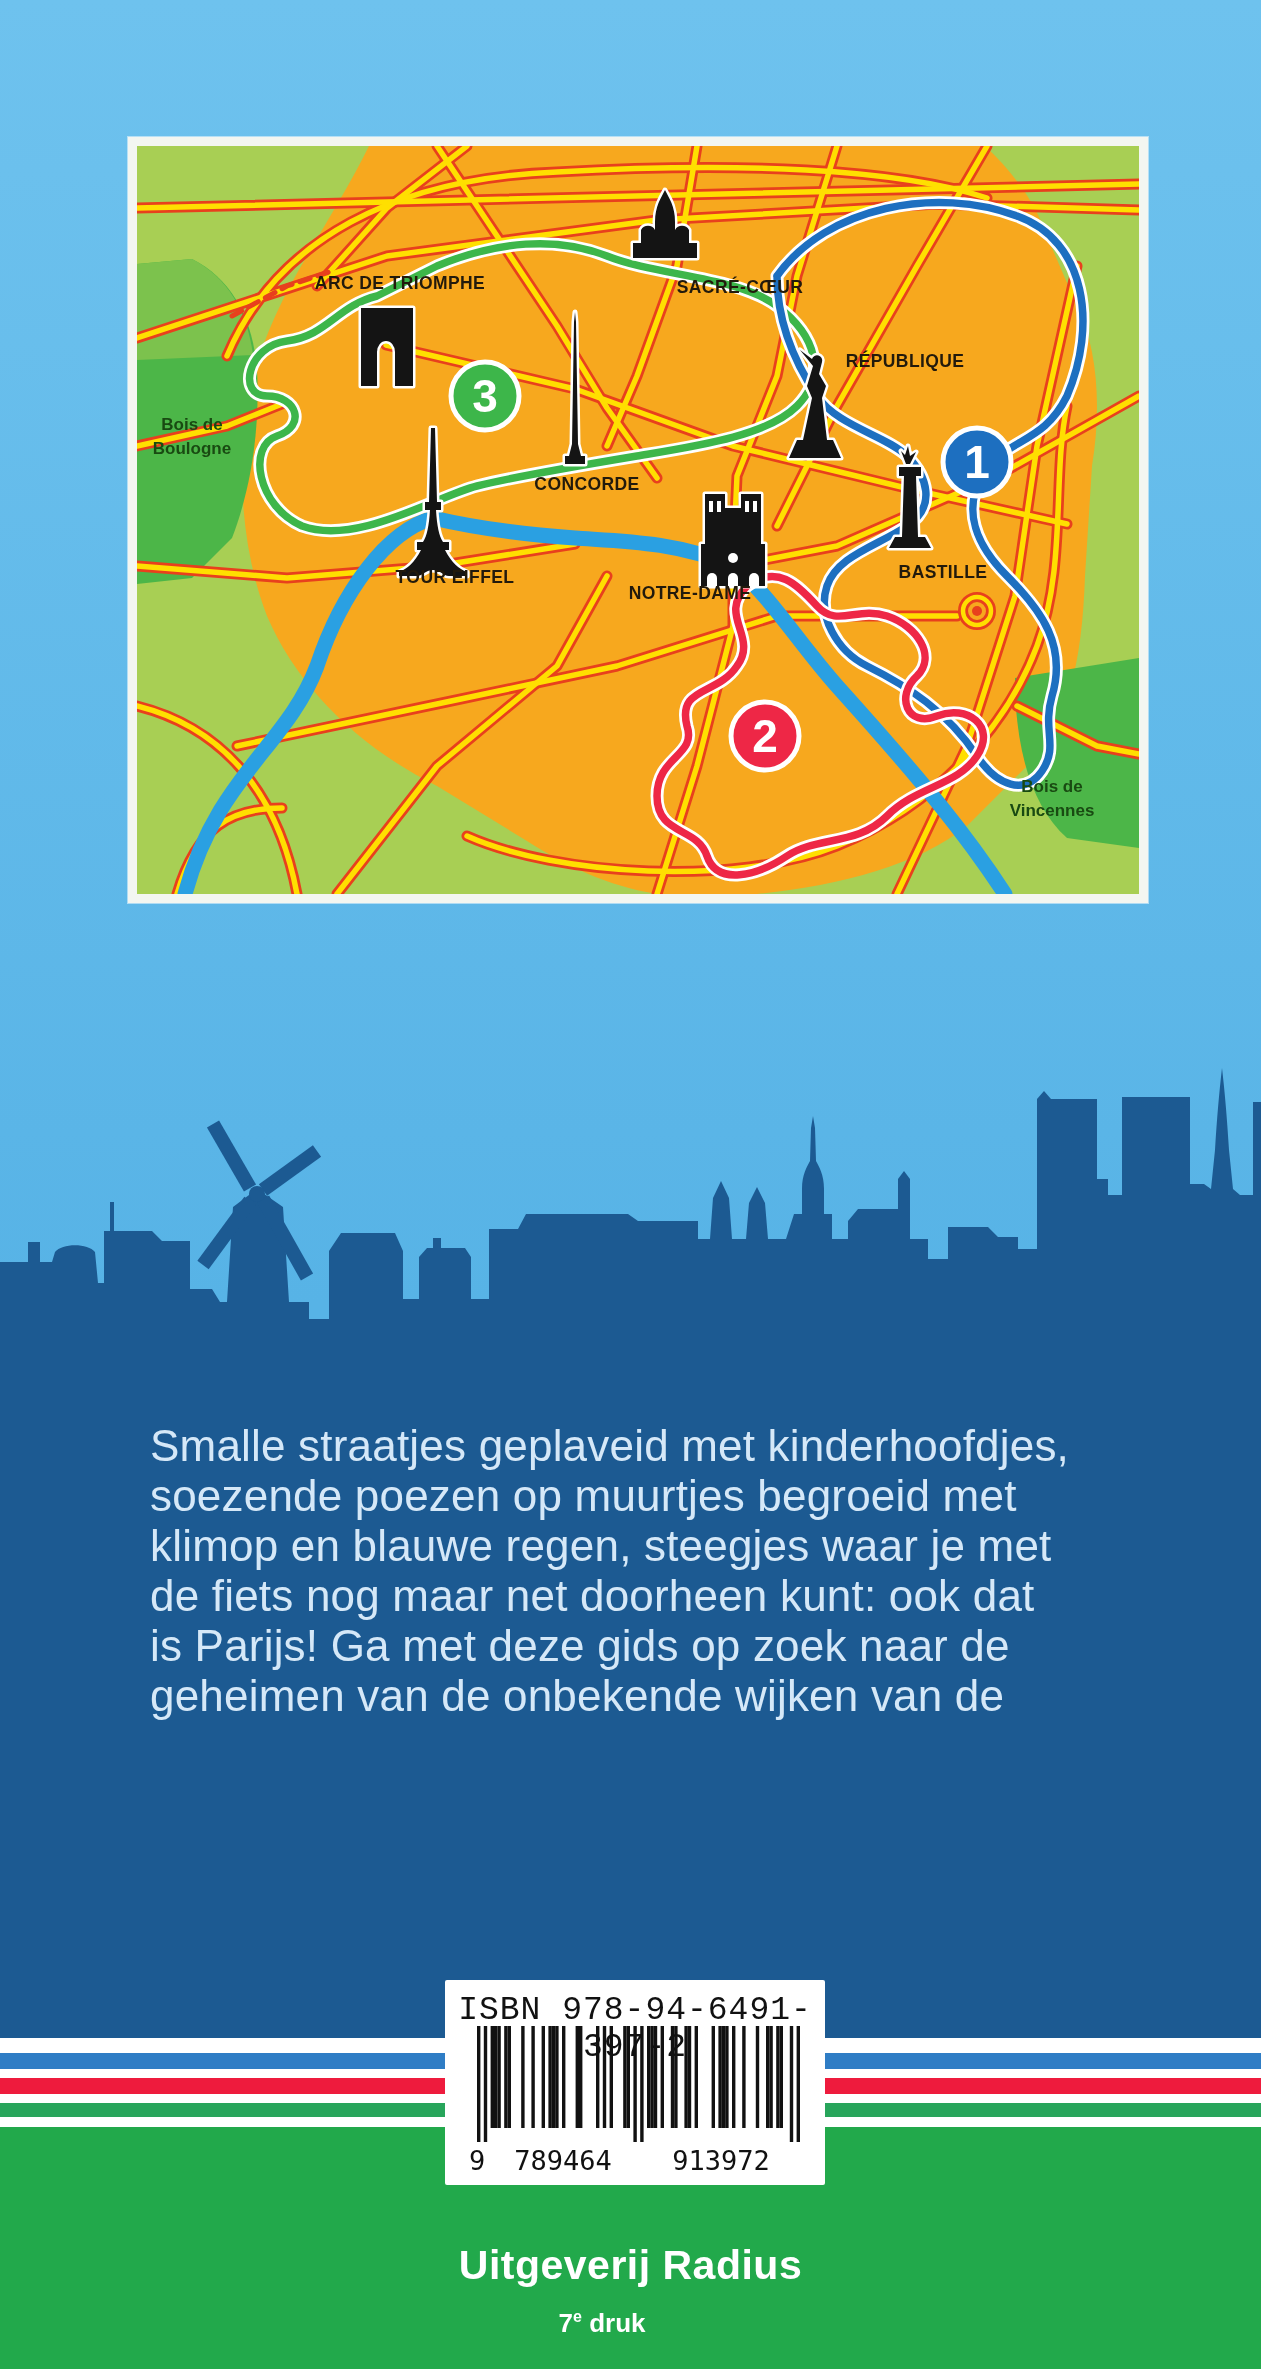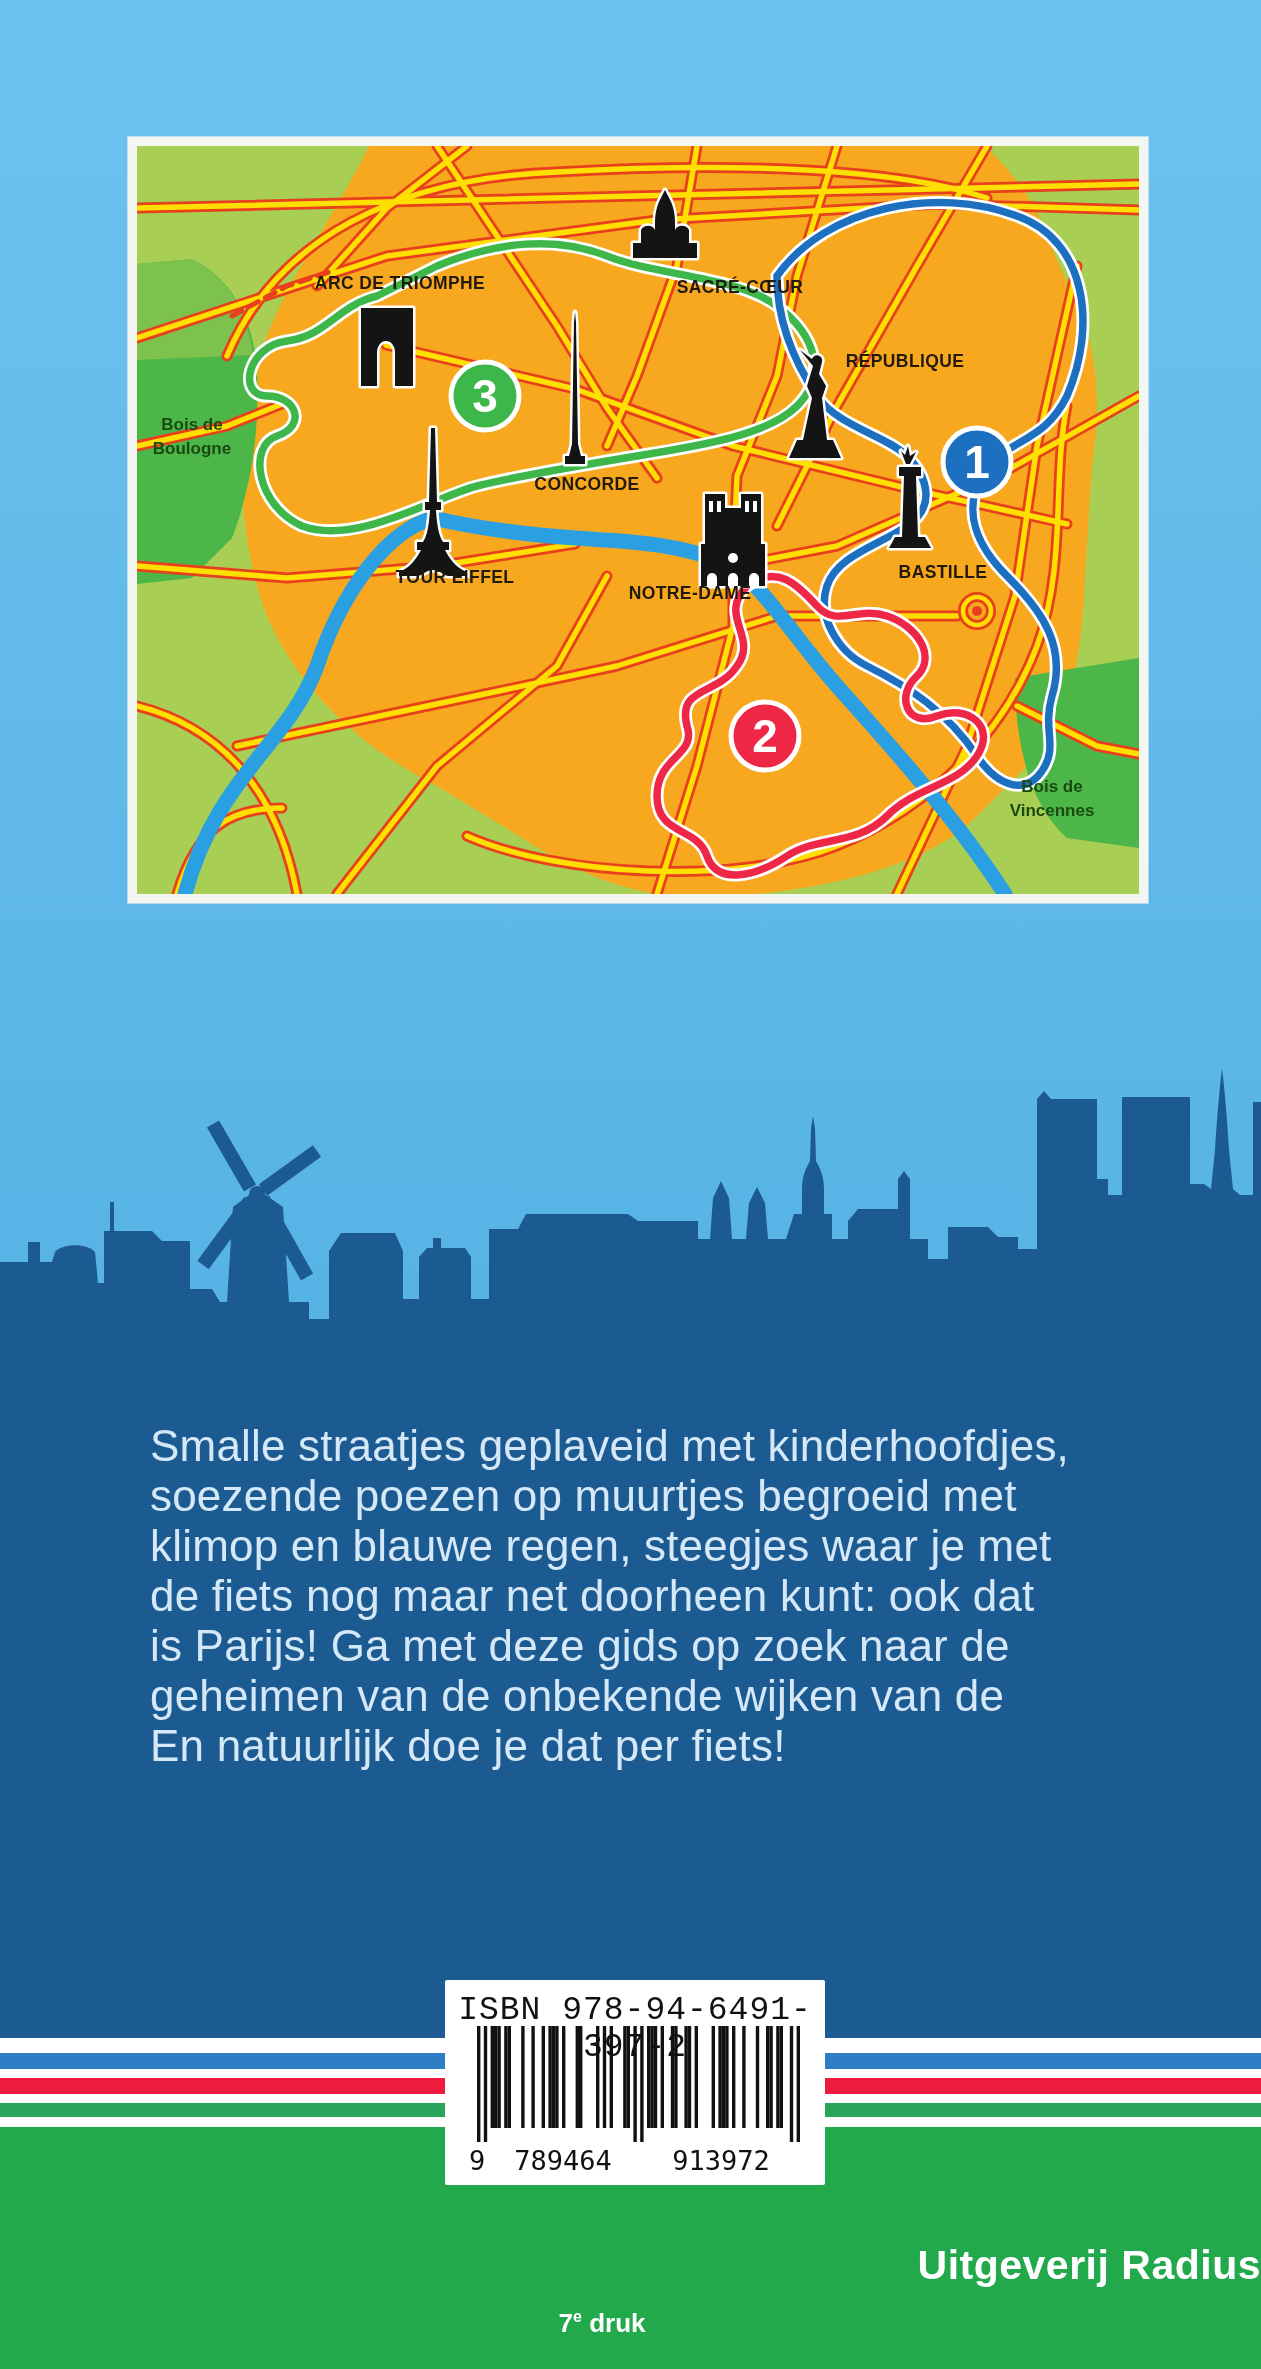--- a/index.html
+++ b/index.html
@@ -35,21 +35,21 @@
     color:var(--blurb_text,#d5e8f8);font-size:44px;line-height:50px;letter-spacing:.2px;
   }
   
   .stripe{left:0;width:1261px;}
   .s-white{background:#ffffff;}
   .s-blue{background:var(--stripe_blue,#2f7dc5);}
   .s-red{background:var(--stripe_red,#ee1b3d);}
   .s-green{background:var(--stripe_green,#28a55b);}
   .footer{left:0;top:2127px;width:1261px;height:242px;background:var(--footer_green,#22a94b);}
   .publisher{
-    left:0;top:2242px;width:1261px;text-align:right;color:#fff;
+    left:0;top:2242px;width:1261px;text-align:center;color:#fff;
     font-weight:bold;font-size:41px;letter-spacing:.5px;
   }
   .edition{
     left:0;top:2308px;width:1204px;text-align:center;color:#fff;
     font-weight:bold;font-size:26px;
   }
   .edition sup{font-size:16px;}
   
   .isbn-box{
     left:445px;top:1980px;width:380px;height:205px;background:#fff;border-radius:2px;z-index:5;
@@ -262,21 +262,20 @@
   </svg>
 
   <div class="abs band"></div>
   <div class="abs blurb">
     <div>Smalle straatjes geplaveid met kinderhoofdjes,</div>
     <div>soezende poezen op muurtjes begroeid met</div>
     <div>klimop en blauwe regen, steegjes waar je met</div>
     <div>de fiets nog maar net doorheen kunt: ook dat</div>
     <div>is Parijs! Ga met deze gids op zoek naar de</div>
     <div>geheimen van de onbekende wijken van de</div>
-    <div>En natuurlijk doe je dat per fiets!</div>
   </div>
 
   <div class="abs stripe s-white" style="top:2038px;height:15px"></div>
   <div class="abs stripe s-blue" style="top:2053px;height:16px"></div>
   <div class="abs stripe s-white" style="top:2069px;height:9px"></div>
   <div class="abs stripe s-red" style="top:2078px;height:16px"></div>
   <div class="abs stripe s-white" style="top:2094px;height:9px"></div>
   <div class="abs stripe s-green" style="top:2103px;height:14px"></div>
   <div class="abs stripe s-white" style="top:2117px;height:10px"></div>
 

